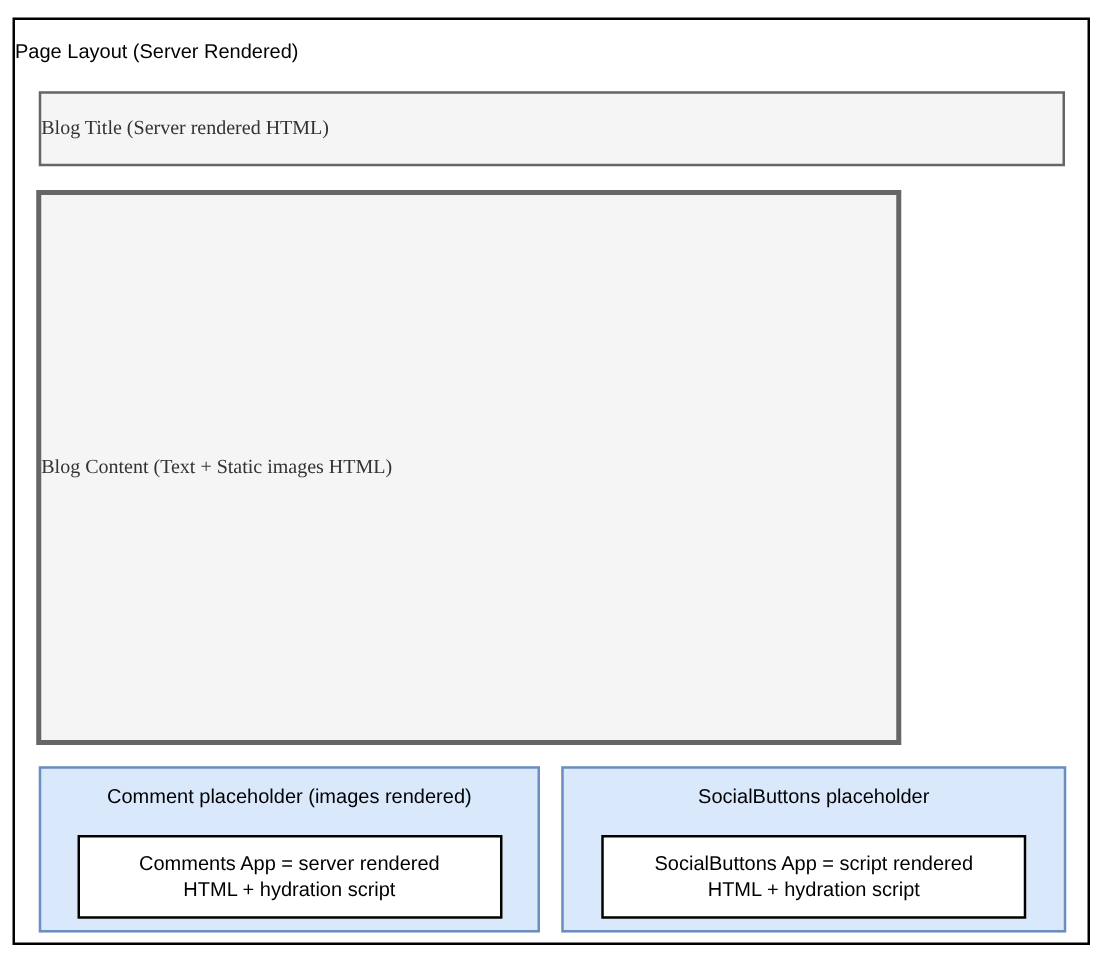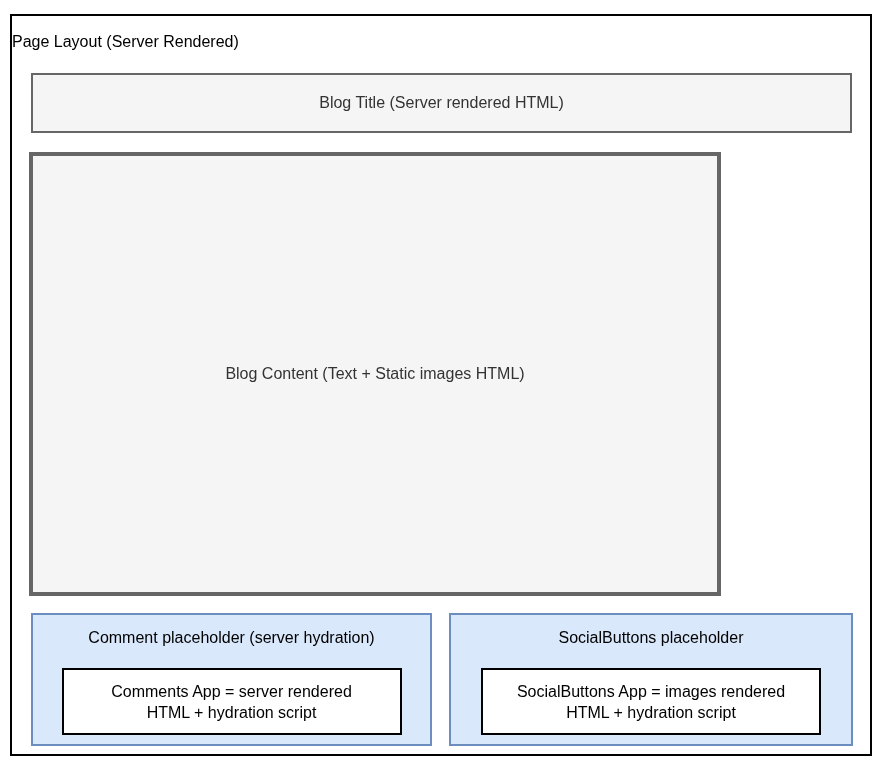--- a/index.html
+++ b/index.html
@@ -36,22 +36,22 @@
     color: var(--black-text, #000000);
   }
   .gray-box {
     position: absolute;
     box-sizing: border-box;
     background: var(--gray-fill, #f5f5f5);
     border: 2px solid var(--gray-border, #666666);
     color: var(--gray-text, #333333);
     display: flex;
     align-items: center;
-    justify-content: center;
     text-align: center;
+    font-family: Liberation Serif, serif;
   }
   .blog-title-box {
     left: 19px;
     top: 57px;
     width: 821px;
     height: 60px;
   }
   .blog-content-box {
     left: 17px;
     top: 136px;
@@ -110,29 +110,29 @@
 
     <div class="gray-box blog-title-box">
       <span>Blog Title (Server rendered HTML)</span>
     </div>
 
     <div class="gray-box blog-content-box">
       <span>Blog Content (Text + Static images HTML)</span>
     </div>
 
     <div class="placeholder-box left">
-      <div class="placeholder-title">Comment placeholder (server hydration)</div>
+      <div class="placeholder-title">Comment placeholder (images rendered)</div>
       <div class="app-box">
         <div>Comments App = server rendered</div>
         <div>HTML + hydration script</div>
       </div>
     </div>
 
     <div class="placeholder-box right">
       <div class="placeholder-title">SocialButtons placeholder</div>
       <div class="app-box">
-        <div>SocialButtons App = images rendered</div>
+        <div>SocialButtons App = script rendered</div>
         <div>HTML + hydration script</div>
       </div>
     </div>
 
   </div>
 </div>
 
 </body></html>

